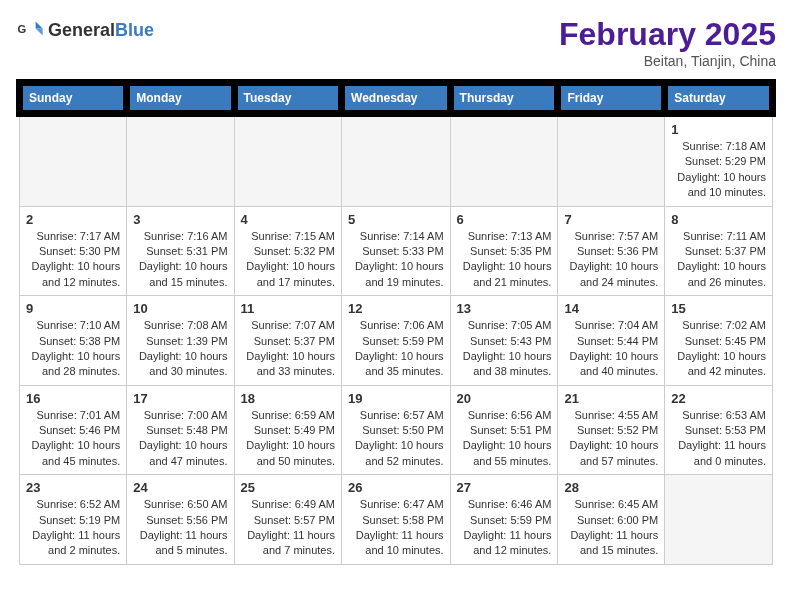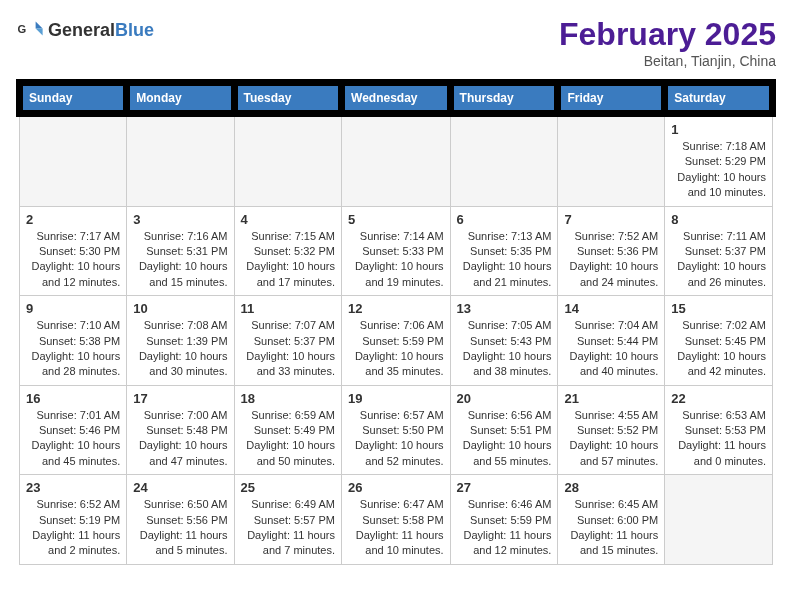--- a/index.html
+++ b/index.html
@@ -161,21 +161,21 @@
 Daylight: 10 hours and 19 minutes.</div>
         </td>
         <td>
           <span class="day-number">6</span>
           <div class="day-detail">Sunrise: 7:13 AM
 Sunset: 5:35 PM
 Daylight: 10 hours and 21 minutes.</div>
         </td>
         <td>
           <span class="day-number">7</span>
-          <div class="day-detail">Sunrise: 7:52 AM
+          <div class="day-detail">Sunrise: 7:57 AM
 Sunset: 5:36 PM
 Daylight: 10 hours and 24 minutes.</div>
         </td>
         <td>
           <span class="day-number">8</span>
           <div class="day-detail">Sunrise: 7:11 AM
 Sunset: 5:37 PM
 Daylight: 10 hours and 26 minutes.</div>
         </td>
       </tr>

